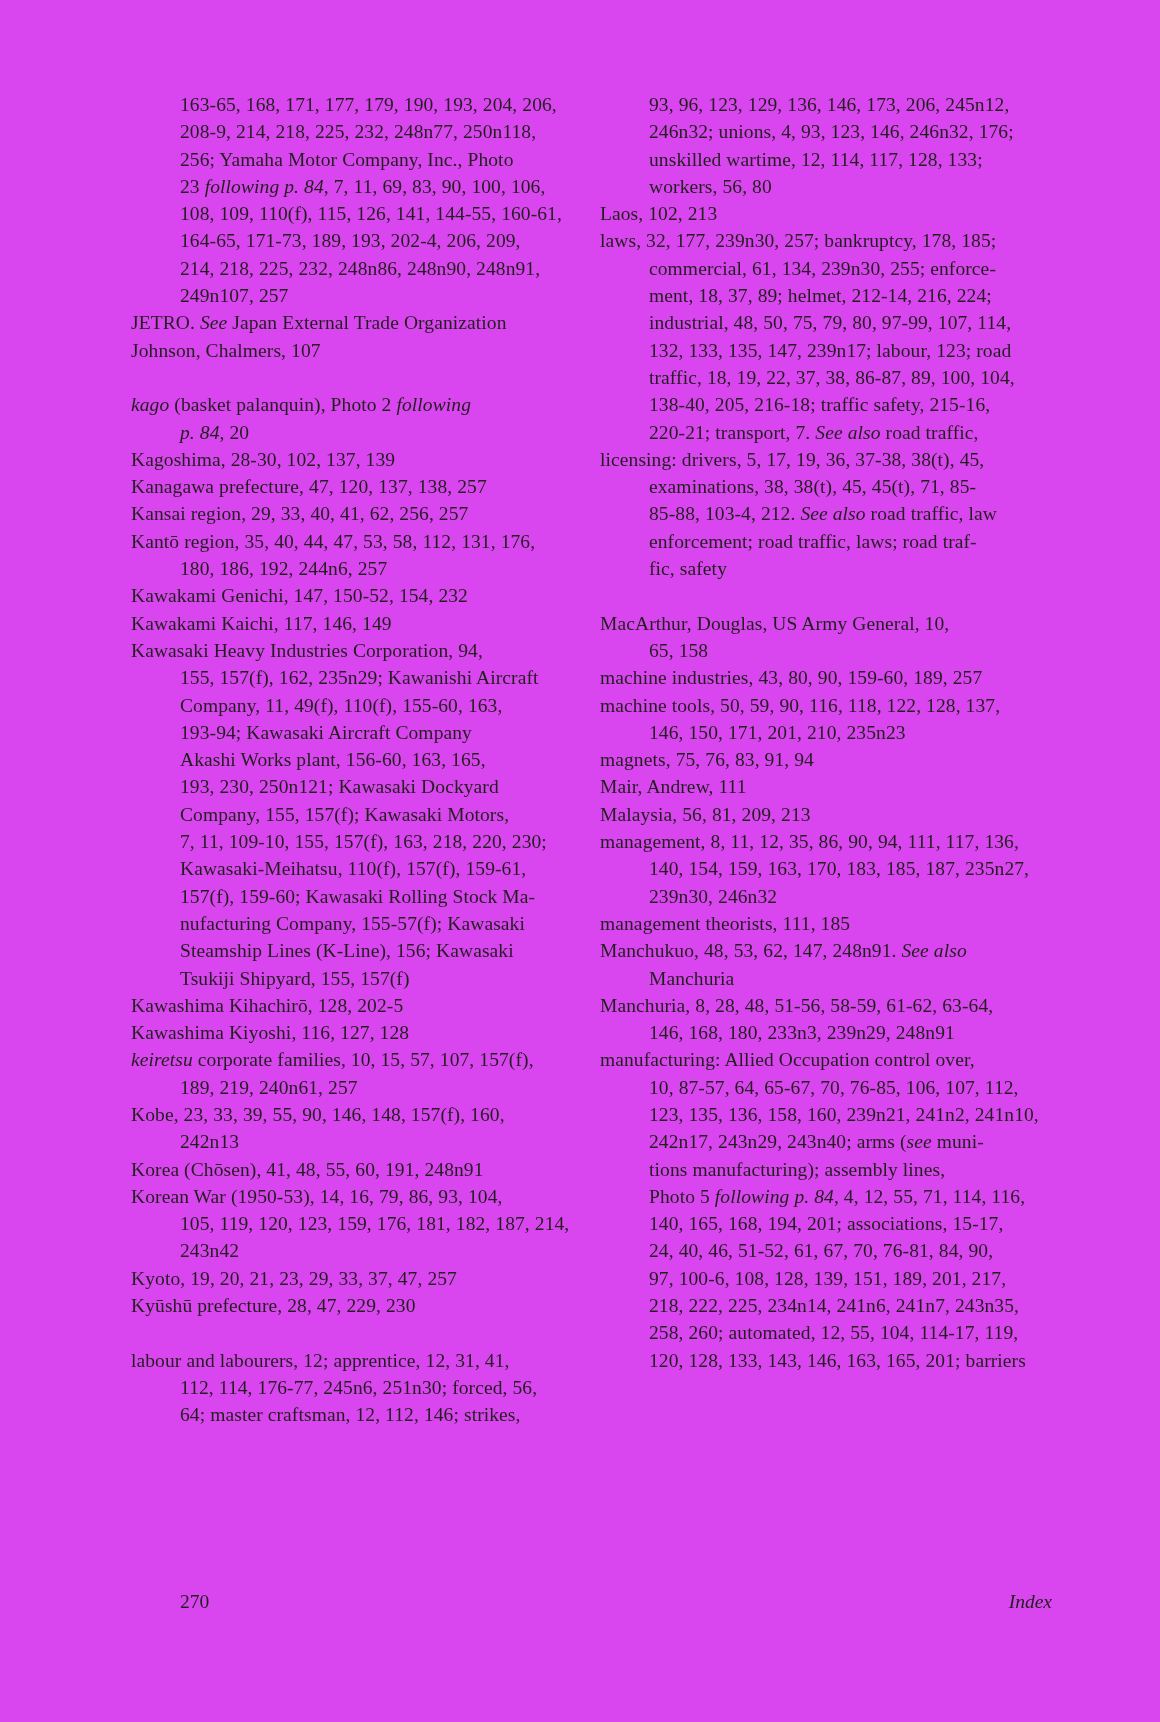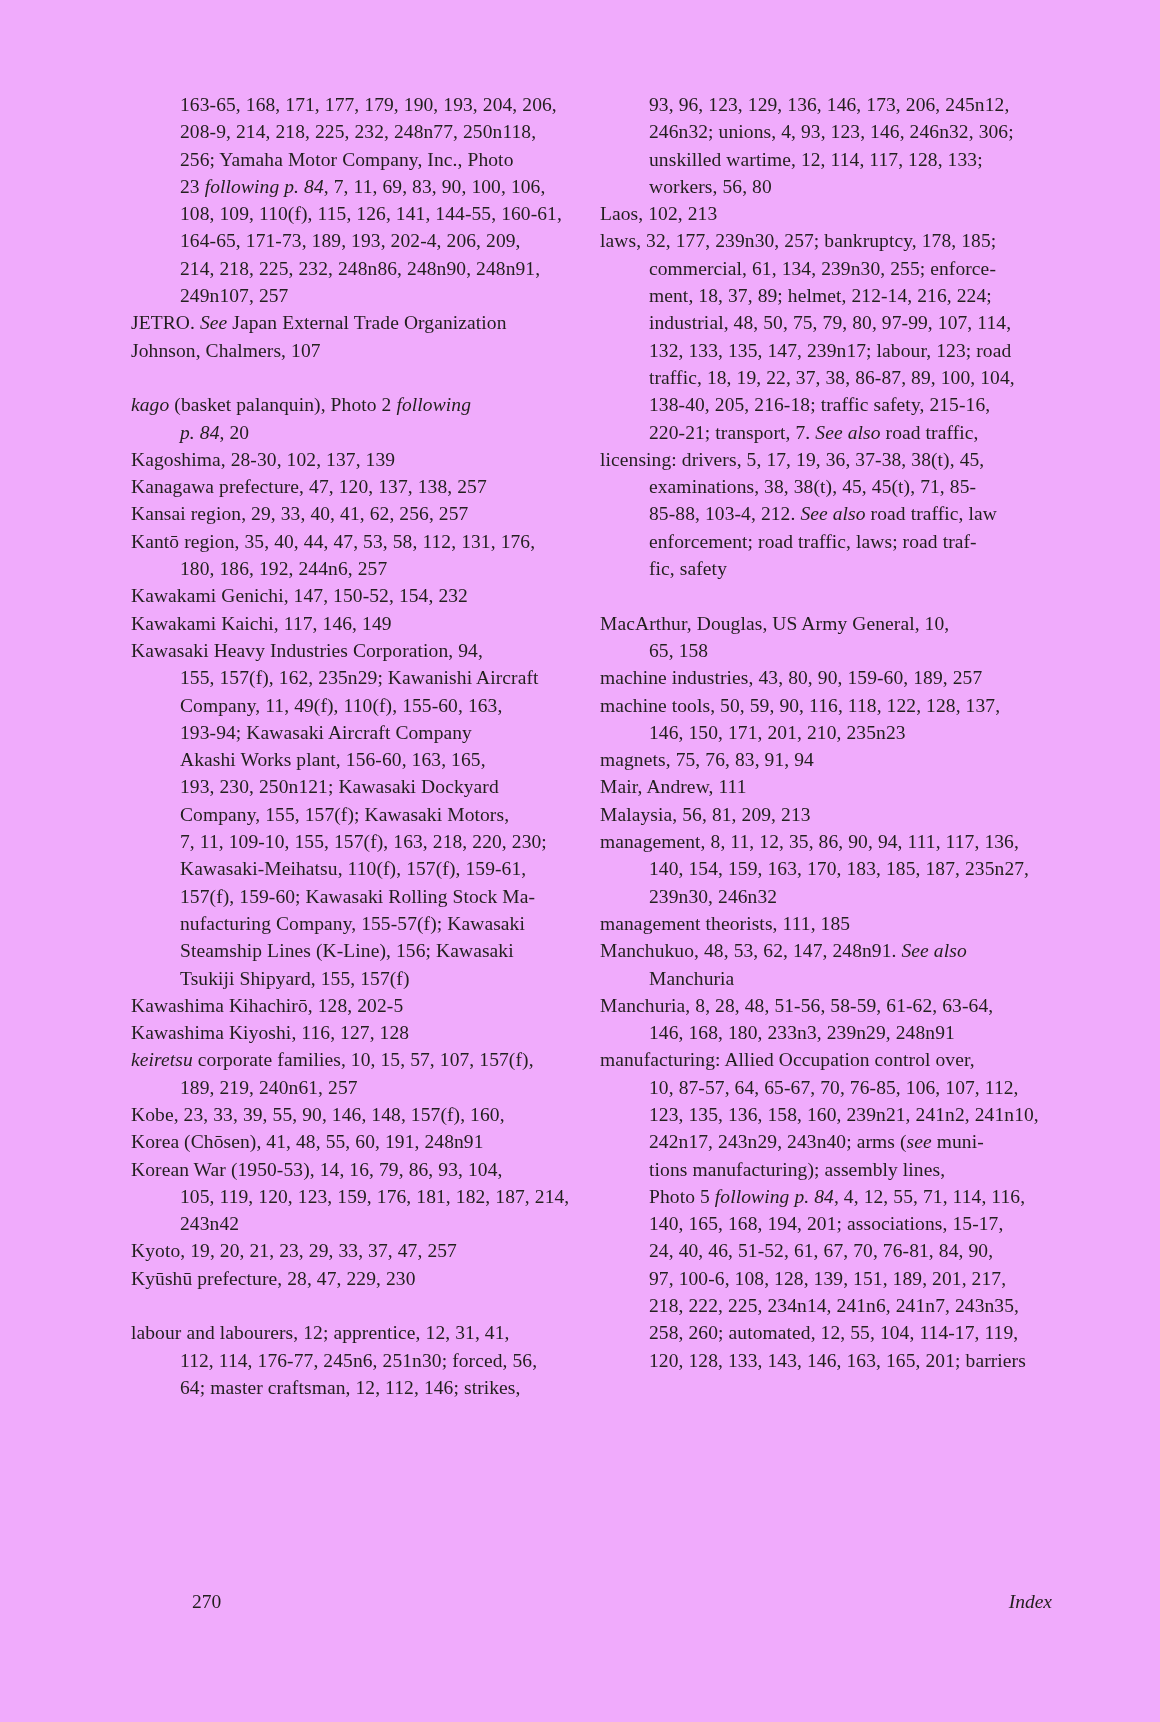--- a/index.html
+++ b/index.html
@@ -8,21 +8,21 @@
     height: 1722px;
     background: #ffffff;
     position: relative;
     font-family: "Liberation Serif", "DejaVu Serif", serif;
     color: #221f1e;
     overflow: hidden;
   }
   .page {
     position: absolute;
     inset: 0;
-    background: #f0abfc;
+    background: #d946ef;
   }
   .col {
     position: absolute;
     top: 91px;
     font-size: 19.5px;
     line-height: 27.3px;
     white-space: nowrap;
     letter-spacing: 0.1px;
   }
   .col-left  { left: 131px; width: 400px; }
@@ -37,21 +37,20 @@
     left: 0;
     width: 1160px;
     height: 28px;
     font-size: 19.5px;
     line-height: 27.3px;
   }
   .pagenum {
     position: absolute;
     left: 180px;
     top: 0;
-    margin-left: 12px;
   }
   .booklabel {
     position: absolute;
     right: 108px;
     top: 0;
     font-style: italic;
   }
 </style>
 </head>
 <body>
@@ -89,34 +88,35 @@
       <div class="line ind"><span>Kawasaki-Meihatsu, 110(f), 157(f), 159-61,</span></div>
       <div class="line ind"><span>157(f), 159-60; Kawasaki Rolling Stock Ma-</span></div>
       <div class="line ind"><span>nufacturing Company, 155-57(f); Kawasaki</span></div>
       <div class="line ind"><span>Steamship Lines (K-Line), 156; Kawasaki</span></div>
       <div class="line ind"><span>Tsukiji Shipyard, 155, 157(f)</span></div>
       <div class="line"><span>Kawashima Kihachirō, 128, 202-5</span></div>
       <div class="line"><span>Kawashima Kiyoshi, 116, 127, 128</span></div>
       <div class="line"><span class="it">keiretsu</span><span> corporate families, 10, 15, 57, 107, 157(f),</span></div>
       <div class="line ind"><span>189, 219, 240n61, 257</span></div>
       <div class="line"><span>Kobe, 23, 33, 39, 55, 90, 146, 148, 157(f), 160,</span></div>
+      <div class="line ind"><span>242n13</span></div>
       <div class="line"><span>Korea (Chōsen), 41, 48, 55, 60, 191, 248n91</span></div>
       <div class="line"><span>Korean War (1950-53), 14, 16, 79, 86, 93, 104,</span></div>
       <div class="line ind"><span>105, 119, 120, 123, 159, 176, 181, 182, 187, 214,</span></div>
       <div class="line ind"><span>243n42</span></div>
       <div class="line"><span>Kyoto, 19, 20, 21, 23, 29, 33, 37, 47, 257</span></div>
       <div class="line"><span>Kyūshū prefecture, 28, 47, 229, 230</span></div>
       <div class="line blank"></div>
       <div class="line"><span>labour and labourers, 12; apprentice, 12, 31, 41,</span></div>
       <div class="line ind"><span>112, 114, 176-77, 245n6, 251n30; forced, 56,</span></div>
       <div class="line ind"><span>64; master craftsman, 12, 112, 146; strikes,</span></div>
     </div>
   <div class="col col-right" id="col-right">
       <div class="line ind"><span>93, 96, 123, 129, 136, 146, 173, 206, 245n12,</span></div>
-      <div class="line ind"><span>246n32; unions, 4, 93, 123, 146, 246n32, 306;</span></div>
+      <div class="line ind"><span>246n32; unions, 4, 93, 123, 146, 246n32, 176;</span></div>
       <div class="line ind"><span>unskilled wartime, 12, 114, 117, 128, 133;</span></div>
       <div class="line ind"><span>workers, 56, 80</span></div>
       <div class="line"><span>Laos, 102, 213</span></div>
       <div class="line"><span>laws, 32, 177, 239n30, 257; bankruptcy, 178, 185;</span></div>
       <div class="line ind"><span>commercial, 61, 134, 239n30, 255; enforce-</span></div>
       <div class="line ind"><span>ment, 18, 37, 89; helmet, 212-14, 216, 224;</span></div>
       <div class="line ind"><span>industrial, 48, 50, 75, 79, 80, 97-99, 107, 114,</span></div>
       <div class="line ind"><span>132, 133, 135, 147, 239n17; labour, 123; road</span></div>
       <div class="line ind"><span>traffic, 18, 19, 22, 37, 38, 86-87, 89, 100, 104,</span></div>
       <div class="line ind"><span>138-40, 205, 216-18; traffic safety, 215-16,</span></div>

